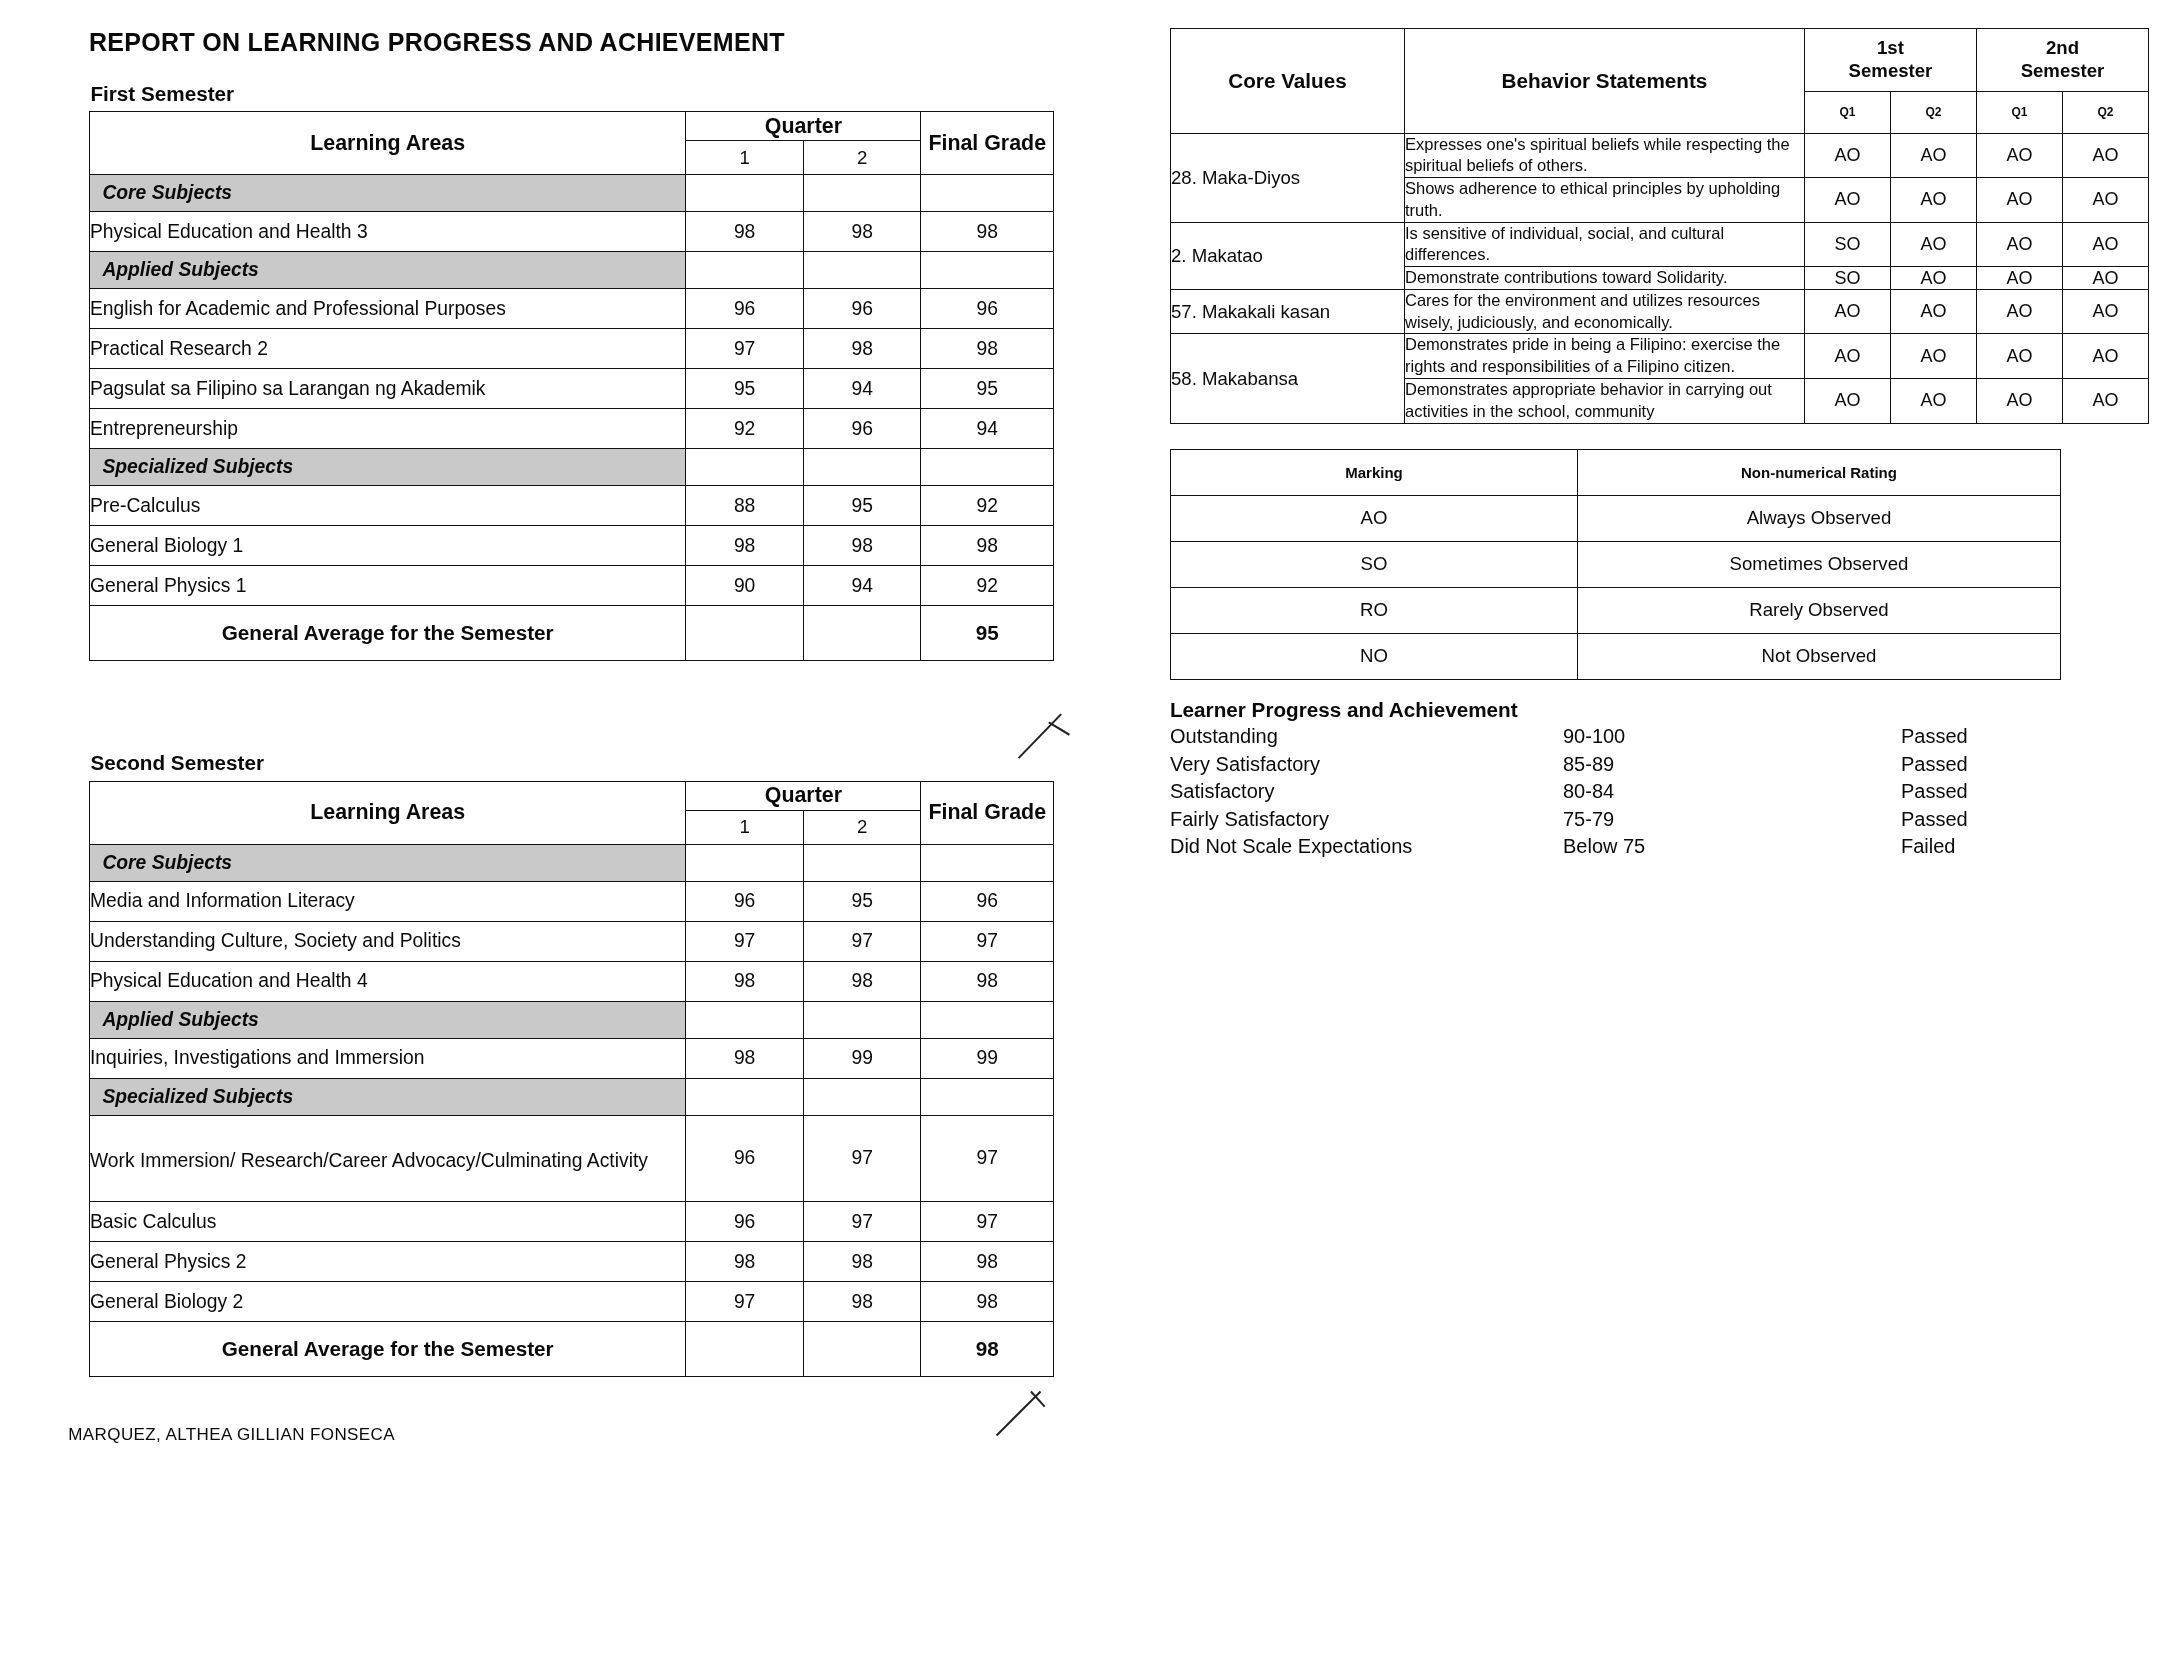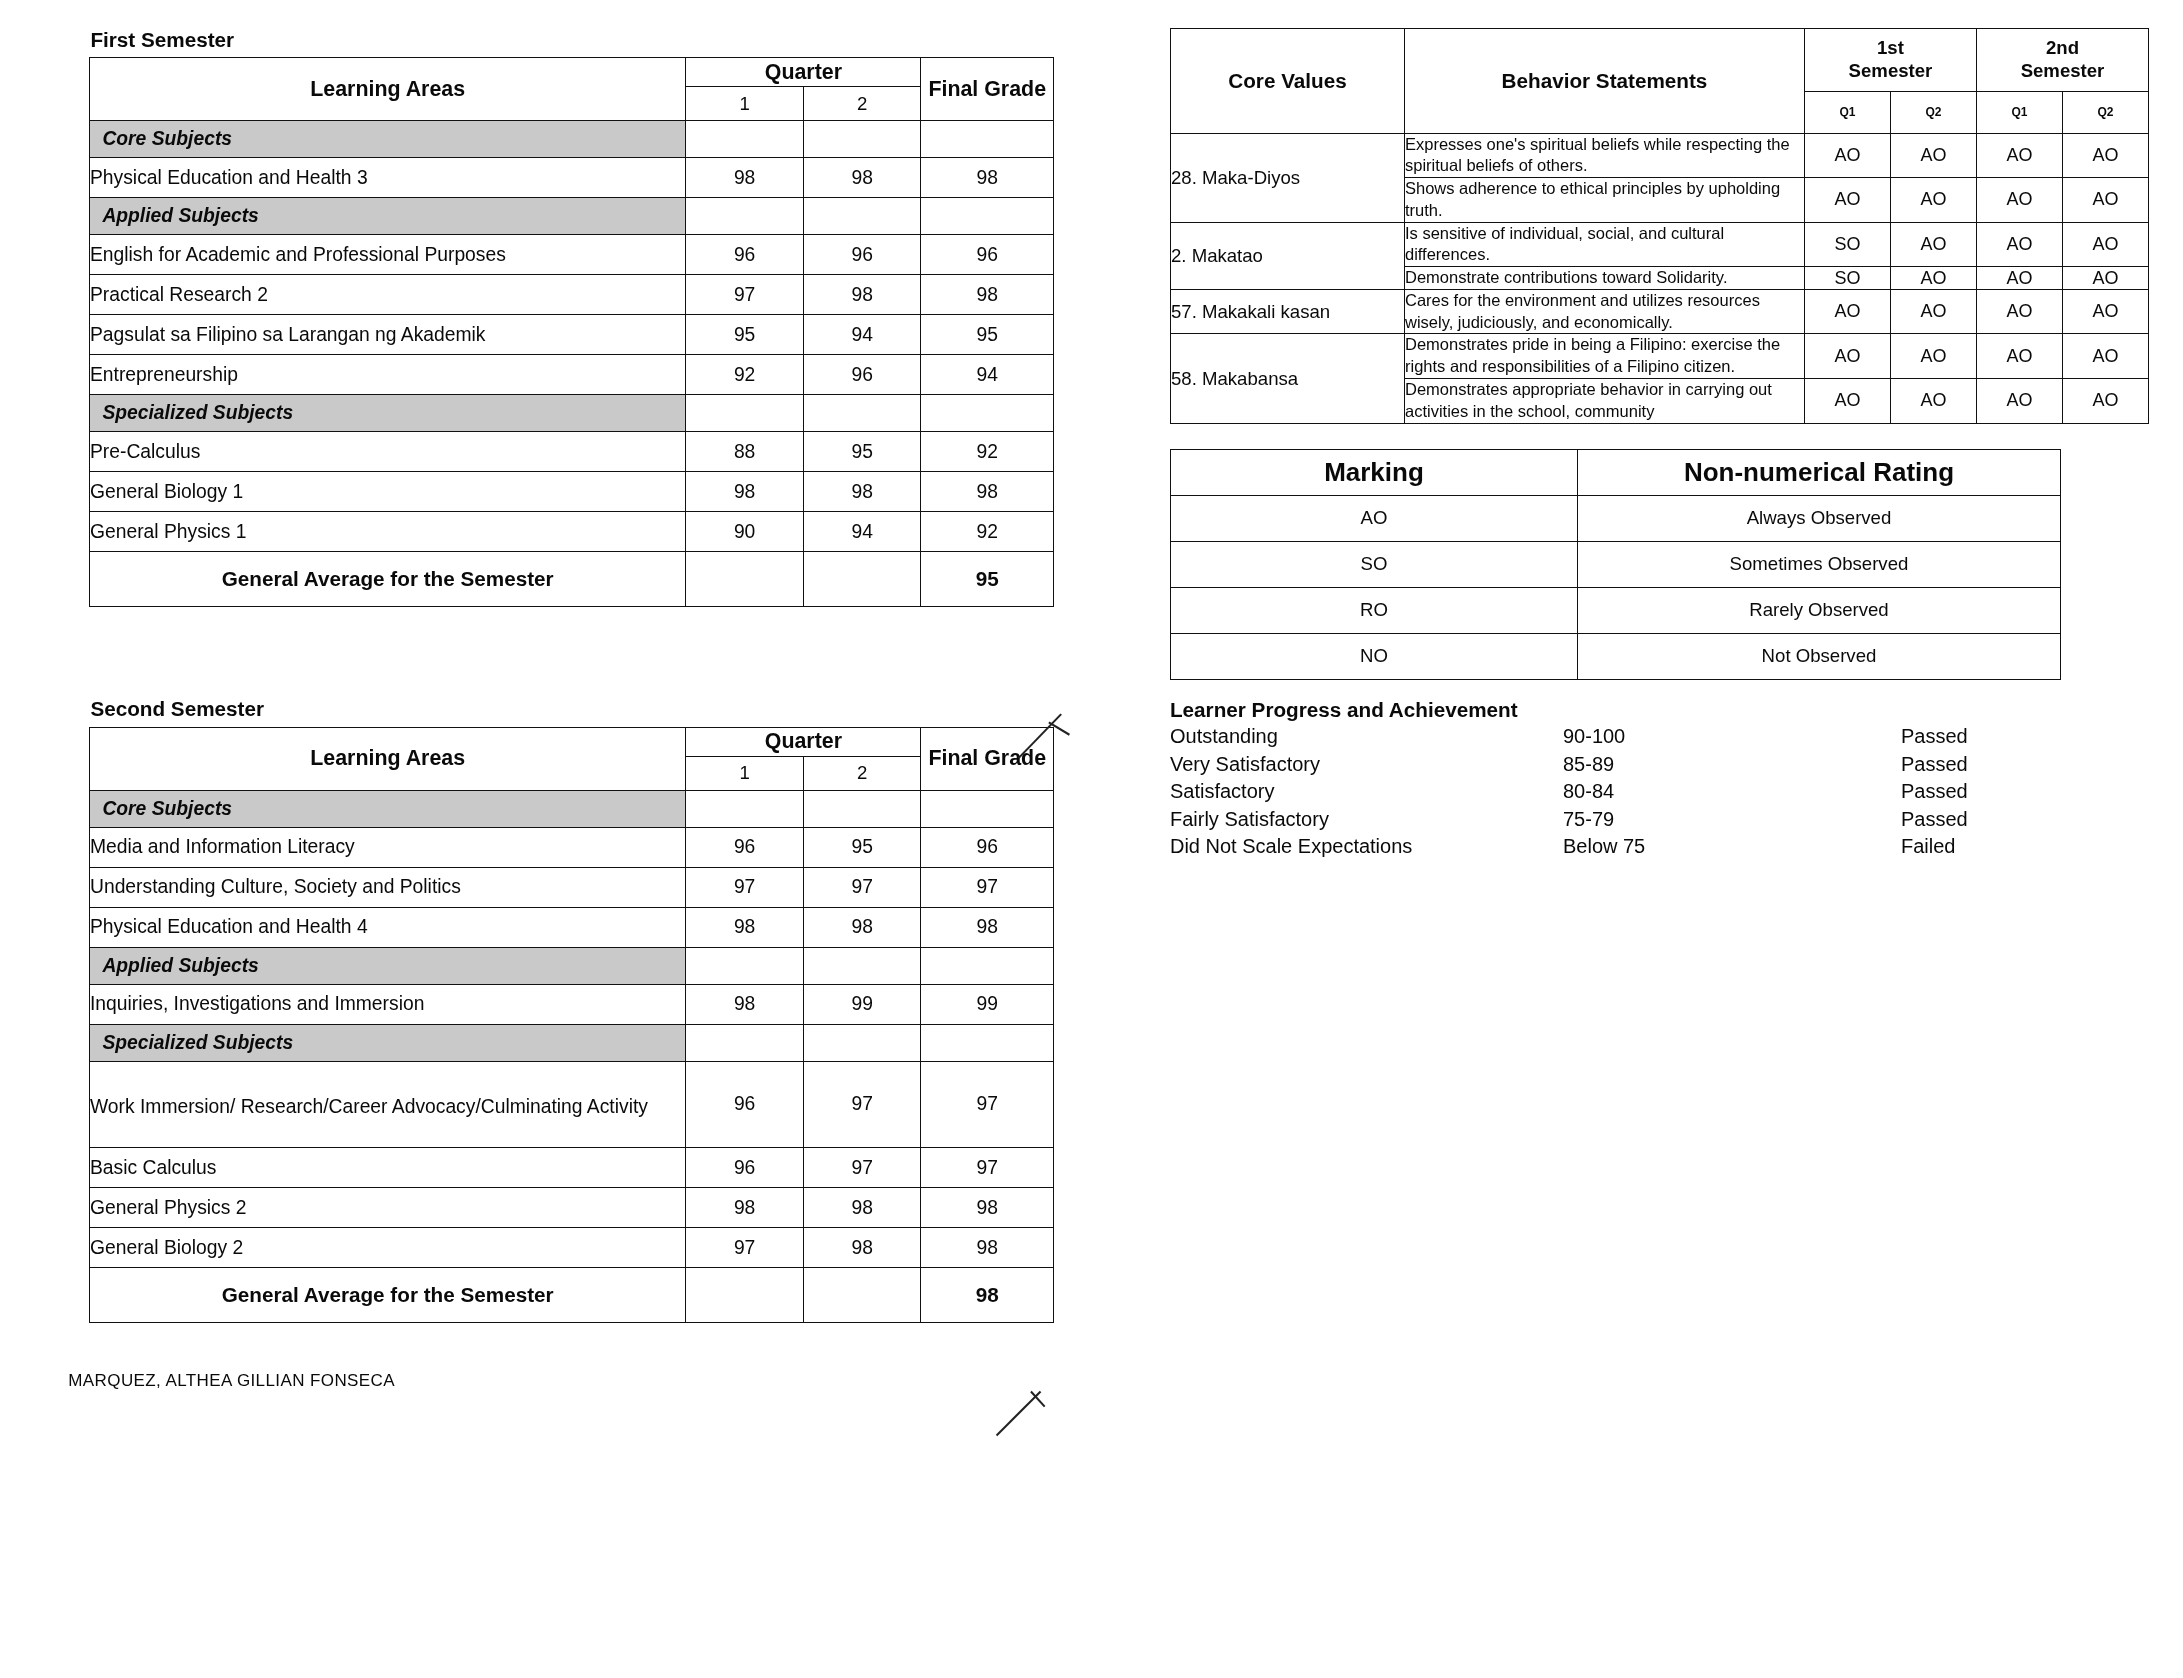--- a/index.html
+++ b/index.html
@@ -179,21 +179,21 @@
     border-collapse: collapse;
     width: 889px;
     table-layout: fixed;
   }
   table.legend td, table.legend th {
     border: 1.4px solid #111;
     text-align: center;
     height: 43px;
     font-size: 18.6px;
   }
-  table.legend th { font-weight: bold; font-size: 26px; }
+  table.legend th { font-weight: bold; font-size: 15px; }
 
   
   .progress {
     margin-top: 18px;
     font-size: 20px;
   }
   .progress .pr-title {
     font-weight: bold;
     font-size: 20.7px;
     margin-bottom: 1.4px;
@@ -211,20 +211,21 @@
     position: absolute;
     font-size: 27.6px;
   }
 </style>
 </head>
 <body>
 
 <div class="page">
 
   <div class="col-left">
+    <h1 class="section-title left-title">REPORT ON LEARNING PROGRESS AND ACHIEVEMENT</h1>
 
     <div class="sem-label">First Semester</div>
     <table class="grades">
       <colgroup>
         <col style="width:558px">
         <col style="width:110px">
         <col style="width:110px">
         <col style="width:124px">
       </colgroup>
       <tbody>

